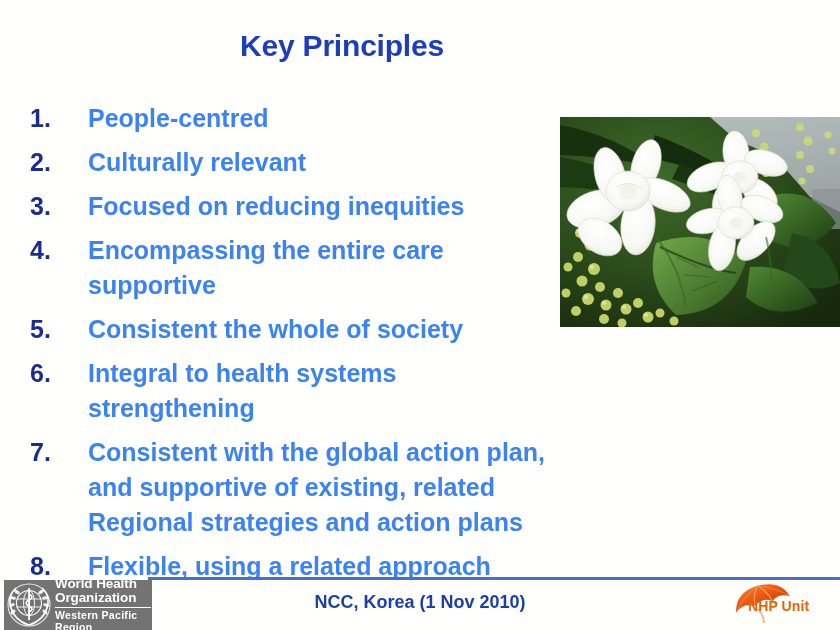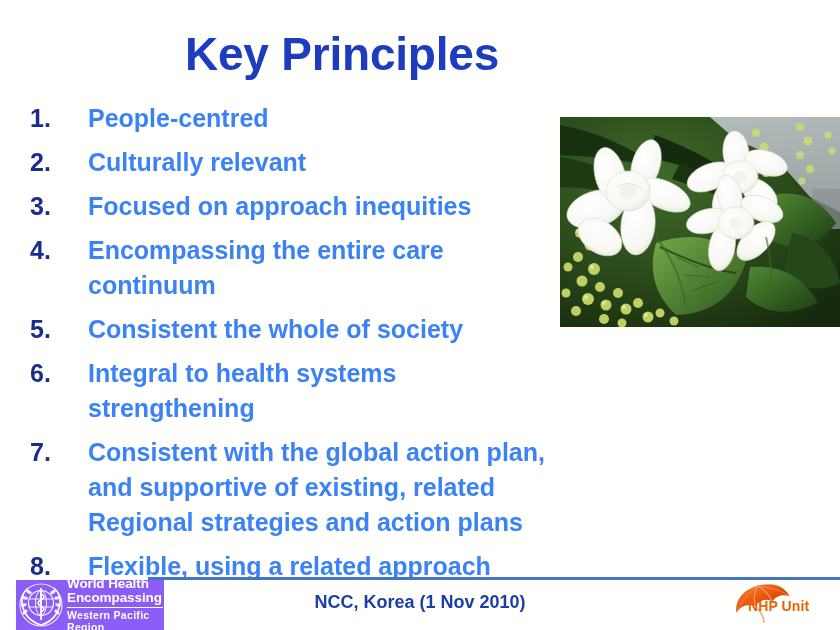--- a/index.html
+++ b/index.html
@@ -17,21 +17,21 @@
     -webkit-font-smoothing: antialiased;
   }
 
   
   #slide-title {
     position: absolute;
     top: 30px;
     left: 0;
     width: 684px;
     text-align: center;
-    font-size: 46px;
+    font-size: 30px;
     font-weight: bold;
     color: #1D3DBE;
     letter-spacing: -0.2px;
     line-height: 1.05;
   }
 
   
   #principles-list {
     position: absolute;
     top: 101px;
@@ -75,25 +75,25 @@
   #footer-rule {
     position: absolute;
     left: 148px;
     top: 577px;
     width: 692px;
     height: 3px;
     background: #4472C4;
   }
   #who-logo {
     position: absolute;
-    left: 16px;
+    left: 4px;
     top: 580px;
     width: 148px;
     height: 50px;
-    background: #8b5cf6;
+    background: #737373;
     display: flex;
     align-items: center;
     overflow: hidden;
   }
   #who-emblem {
     flex: 0 0 46px;
     height: 46px;
     margin-left: 2px;
   }
   #who-wordmark {
@@ -160,27 +160,27 @@
       <div class="principle-text">People-centred</div>
     </div>
 
     <div class="principle-item">
       <div class="principle-num">2.</div>
       <div class="principle-text">Culturally relevant</div>
     </div>
 
     <div class="principle-item">
       <div class="principle-num">3.</div>
-      <div class="principle-text">Focused on approach inequities</div>
+      <div class="principle-text">Focused on reducing inequities</div>
     </div>
 
     <div class="principle-item">
       <div class="principle-num">4.</div>
       <div class="principle-text">Encompassing the entire care
-continuum</div>
+supportive</div>
     </div>
 
     <div class="principle-item">
       <div class="principle-num">5.</div>
       <div class="principle-text">Consistent the whole of society</div>
     </div>
 
     <div class="principle-item">
       <div class="principle-num">6.</div>
       <div class="principle-text">Integral to health systems
@@ -362,21 +362,21 @@
         <circle cx="23" cy="21" r="12.5" fill="none" stroke="#ffffff" stroke-width="1.1"></circle>
         <ellipse cx="23" cy="21" rx="5.5" ry="12.5" fill="none" stroke="#ffffff" stroke-width="0.9"></ellipse>
         <path d="M10.8 17 H35.2 M10.8 25 H35.2 M23 8.5 V33.5" stroke="#ffffff" stroke-width="0.9"></path>
 
         <rect x="22.2" y="6" width="1.8" height="32" fill="#ffffff"></rect>
         <path d="M23 12 q6 3 0 6 q-6 3 0 6 q6 3 0 6" fill="none" stroke="#ffffff" stroke-width="1.6"></path>
       </svg>
     </div>
     <div id="who-wordmark">
       <div class="who-line1">World Health</div>
-      <div class="who-line2">Encompassing</div>
+      <div class="who-line2">Organization</div>
       <div class="who-rule"></div>
       <div class="who-line3">Western Pacific Region</div>
     </div>
   </div>
 
   <div id="footer-center">NCC, Korea (1 Nov 2010)</div>
 
   <div id="nhp-unit">
     <svg width="116" height="44" viewBox="0 0 116 44" xmlns="http://www.w3.org/2000/svg">
       <defs>

